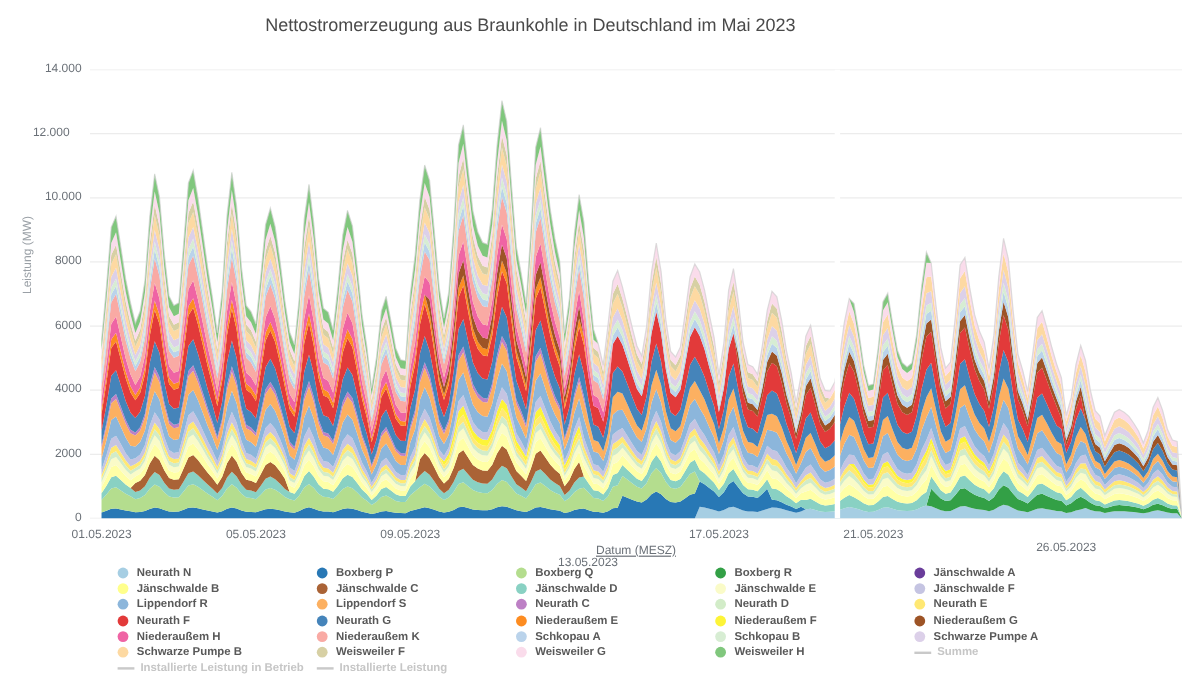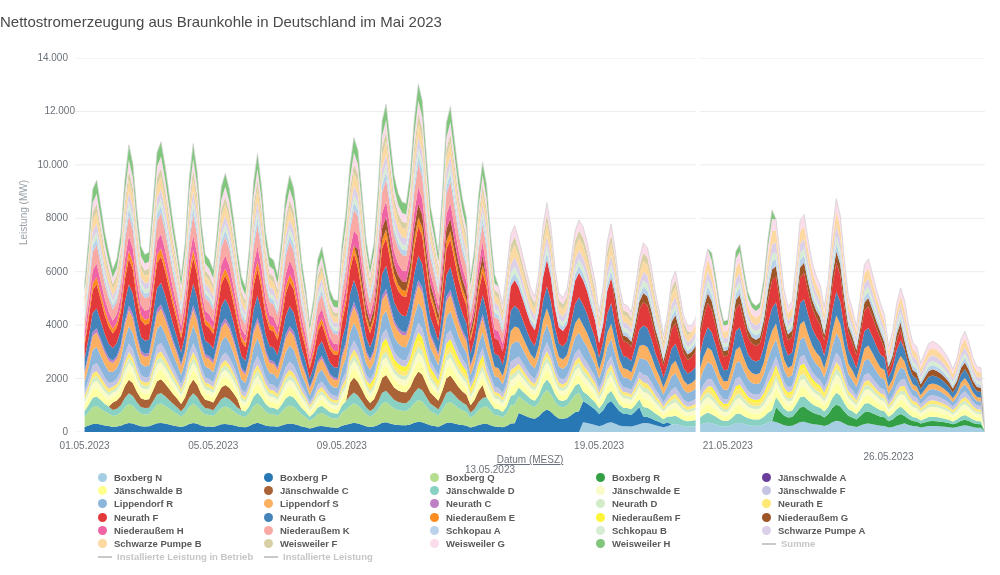--- a/index.html
+++ b/index.html
@@ -1,18 +1,18 @@
 <!DOCTYPE html>
 <html><head>
 <meta charset="utf-8">
 <style>
   html,body{margin:0;padding:0;background:#fff;}
   body{width:1000px;height:575px;position:relative;overflow:hidden;
        font-family:"Liberation Sans", sans-serif;-webkit-font-smoothing:antialiased;}
-  .title{position:absolute;top:13px;left:0;width:884px;text-align:left;
+  .title{position:absolute;top:13px;left:0;width:884px;text-align:center;
          font-size:15px;color:#4a4a4a;}
   .plot-wrap{position:absolute;left:75px;top:58px;width:910px;height:374px;}
   .ytick{position:absolute;right:932px;width:55px;text-align:right;
          font-size:10px;color:#6b7178;}
   .ylab{position:absolute;left:18px;top:245px;font-size:10px;color:#9aa0a6;
         transform:rotate(-90deg);transform-origin:left top;white-space:nowrap;}
   .xtick{position:absolute;width:80px;text-align:center;font-size:10px;color:#6b7178;top:440px;}
   .xlab{position:absolute;top:454px;left:420px;width:220px;text-align:center;
         font-size:10px;color:#6b7178;text-decoration:underline;}
   .legend{position:absolute;left:98px;top:471px;width:832px;
@@ -27,21 +27,21 @@
 </style>
 </head>
 <body>
 
 <div class="title">Nettostromerzeugung aus Braunkohle in Deutschland im Mai 2023</div>
 
 <div class="ylab">Leistung (MW)</div>
 
 <div id="yticks">
     <div class="ytick" style="top: 52px; left: 13px;">14.000</div>
-    <div class="ytick" style="top: 105.429px; left: 20px;">12.000</div>
+    <div class="ytick" style="top: 105.429px; left: 3px;">12.000</div>
     <div class="ytick" style="top: 158.857px; left: 13px;">10.000</div>
     <div class="ytick" style="top: 212.286px; left: 13px;">8000</div>
     <div class="ytick" style="top: 265.714px; left: 13px;">6000</div>
     <div class="ytick" style="top: 319.143px; left: 13px;">4000</div>
     <div class="ytick" style="top: 372.571px; left: 13px;">2000</div>
     <div class="ytick" style="top: 426px; left: 13px;">0</div>
   </div>
 
 <div class="plot-wrap">
   <svg id="chart-svg" width="910" height="374" viewBox="0 0 910 374">
@@ -85,31 +85,31 @@
       <path d="M9.6,225.7L13.7,180.9L17.7,131.4L21.7,122.1L25.7,147.8L29.7,174.2L33.8,194.5L37.8,211.3L41.8,201.2L45.8,175.6L49.8,122.5L53.9,86.8L57.9,106.1L61.9,153.2L65.9,188.6L69.9,196.6L74.0,194.3L78.0,145.5L82.0,94.5L86.0,83.8L90.0,106.9L94.1,135.9L98.1,164.9L102.1,190.2L106.1,219.4L110.1,185.1L114.2,121.3L118.2,85.6L122.2,114.0L126.2,164.6L130.2,196.5L134.2,201.7L138.3,212.0L142.3,172.2L146.3,129.2L150.3,115.3L154.3,130.9L158.4,159.6L162.4,192.6L166.4,218.7L170.4,229.2L174.4,190.1L178.5,124.8L182.5,95.6L186.5,128.2L190.5,174.0L194.5,198.8L198.6,202.3L202.6,217.1L206.6,181.3L210.6,138.0L214.6,117.3L218.7,130.3L222.7,164.9L226.7,204.1L230.7,230.4L234.7,265.6L238.8,239.4L242.8,201.3L246.8,188.9L250.8,209.5L254.8,232.1L258.9,241.8L262.9,242.6L266.9,186.7L270.9,154.7L274.9,108.3L278.9,79.5L283.0,92.4L287.0,135.4L291.0,181.3L295.0,207.2L299.0,185.3L303.1,131.3L307.1,62.9L311.1,46.1L315.1,82.4L319.1,117.7L323.2,135.4L327.2,144.1L331.2,145.6L335.2,116.3L339.2,63.0L343.3,25.9L347.3,43.1L351.3,96.8L355.3,147.5L359.3,169.4L363.4,194.8L367.4,134.9L371.4,64.7L375.4,48.4L379.4,81.5L383.5,116.0L387.5,141.1L391.5,160.1L395.5,219.9L399.5,190.7L403.6,137.1L407.6,104.2L411.6,127.0L415.6,177.4L419.6,216.3L423.6,228.7L427.7,246.3L431.7,212.4L435.7,176.4L439.7,167.5L443.7,181.1L447.8,197.8L451.8,214.6L455.8,230.3L459.8,238.5L463.8,214.2L467.9,168.7L471.9,144.6L475.9,168.2L479.9,208.7L483.9,234.9L488.0,239.5L492.0,231.1L496.0,202.6L500.0,172.8L504.0,161.9L508.1,168.7L512.1,183.6L516.1,204.1L520.1,223.3L524.1,254.2L528.2,227.9L532.2,183.8L536.2,165.8L540.2,191.9L544.2,227.0L548.3,245.8L552.3,247.6L556.3,254.0L560.3,229.9L564.3,200.8L568.3,184.8L572.4,189.4L576.4,208.9L580.4,234.1L584.4,253.0L588.4,277.5L592.5,255.1L596.5,222.2L600.5,213.0L604.5,234.3L608.5,257.2L612.6,267.3L616.6,268.0L620.6,260.3L624.6,240.0L628.6,210.7L632.7,190.7L636.7,195.0L640.7,218.6L644.7,246.1L648.7,263.2L652.8,262.0L656.8,231.8L660.8,193.4L664.8,186.3L668.8,211.0L672.9,233.9L676.9,244.3L680.9,247.8L684.9,244.5L688.9,220.6L693.0,180.5L697.0,151.9L701.0,161.2L705.0,196.6L709.0,231.5L713.0,248.7L717.1,243.7L721.1,206.0L725.1,162.7L729.1,156.5L733.1,181.7L737.2,204.2L741.2,217.9L745.2,227.1L749.2,249.0L753.2,221.5L757.3,172.6L761.3,140.6L765.3,157.7L769.3,201.1L773.3,237.1L777.4,251.0L781.4,268.1L785.4,238.4L789.4,206.6L793.4,200.9L797.5,215.7L801.5,231.4L805.5,245.2L809.5,256.8L813.5,288.4L817.6,273.6L821.6,245.8L825.6,229.8L829.6,242.4L833.6,266.9L837.7,284.2L841.7,288.7L845.7,304.9L849.7,294.9L853.7,285.5L857.7,283.2L861.8,285.5L865.8,289.0L869.8,294.7L873.8,301.1L877.8,311.1L881.9,300.2L885.9,281.4L889.9,273.2L893.9,284.1L897.9,299.8L902.0,308.7L906.0,309.9L910.0,374.0" fill="none" stroke="#cfcfcf" stroke-width="1" opacity="0.7"></path>
       <rect x="620.6007067137809" y="0" width="4.501766784452343" height="374" fill="#ffffff"></rect>
     </svg>
 </div>
 
 <div id="xticks">
     <div class="xtick" style="left: 44.6466px;">01.05.2023</div>
     <div class="xtick" style="left: 173.269px;">05.05.2023</div>
     <div class="xtick" style="left: 301.89px;">09.05.2023</div>
     <div class="xtick" style="left: 450px; margin-top: 24px;">13.05.2023</div>
-    <div class="xtick" style="left: 559.134px;">19.05.2023</div>
+    <div class="xtick" style="left: 559.134px;">17.05.2023</div>
     <div class="xtick" style="left: 687.756px;">21.05.2023</div>
     <div class="xtick" style="left: 848.534px; margin-top: 11px;">26.05.2023</div>
   </div>
 
 <div class="xlab">Datum (MESZ)</div>
 
 <div class="legend" id="legend">
     <div class="litem">
       <span class="dot" style="background: rgb(166, 206, 227);"></span>
-      <span>Boxberg N</span>
+      <span>Neurath N</span>
     </div>
     <div class="litem">
       <span class="dot" style="background: rgb(40, 120, 181);"></span>
       <span>Boxberg P</span>
     </div>
     <div class="litem">
       <span class="dot" style="background: rgb(180, 221, 142);"></span>
       <span>Boxberg Q</span>
     </div>
     <div class="litem">

